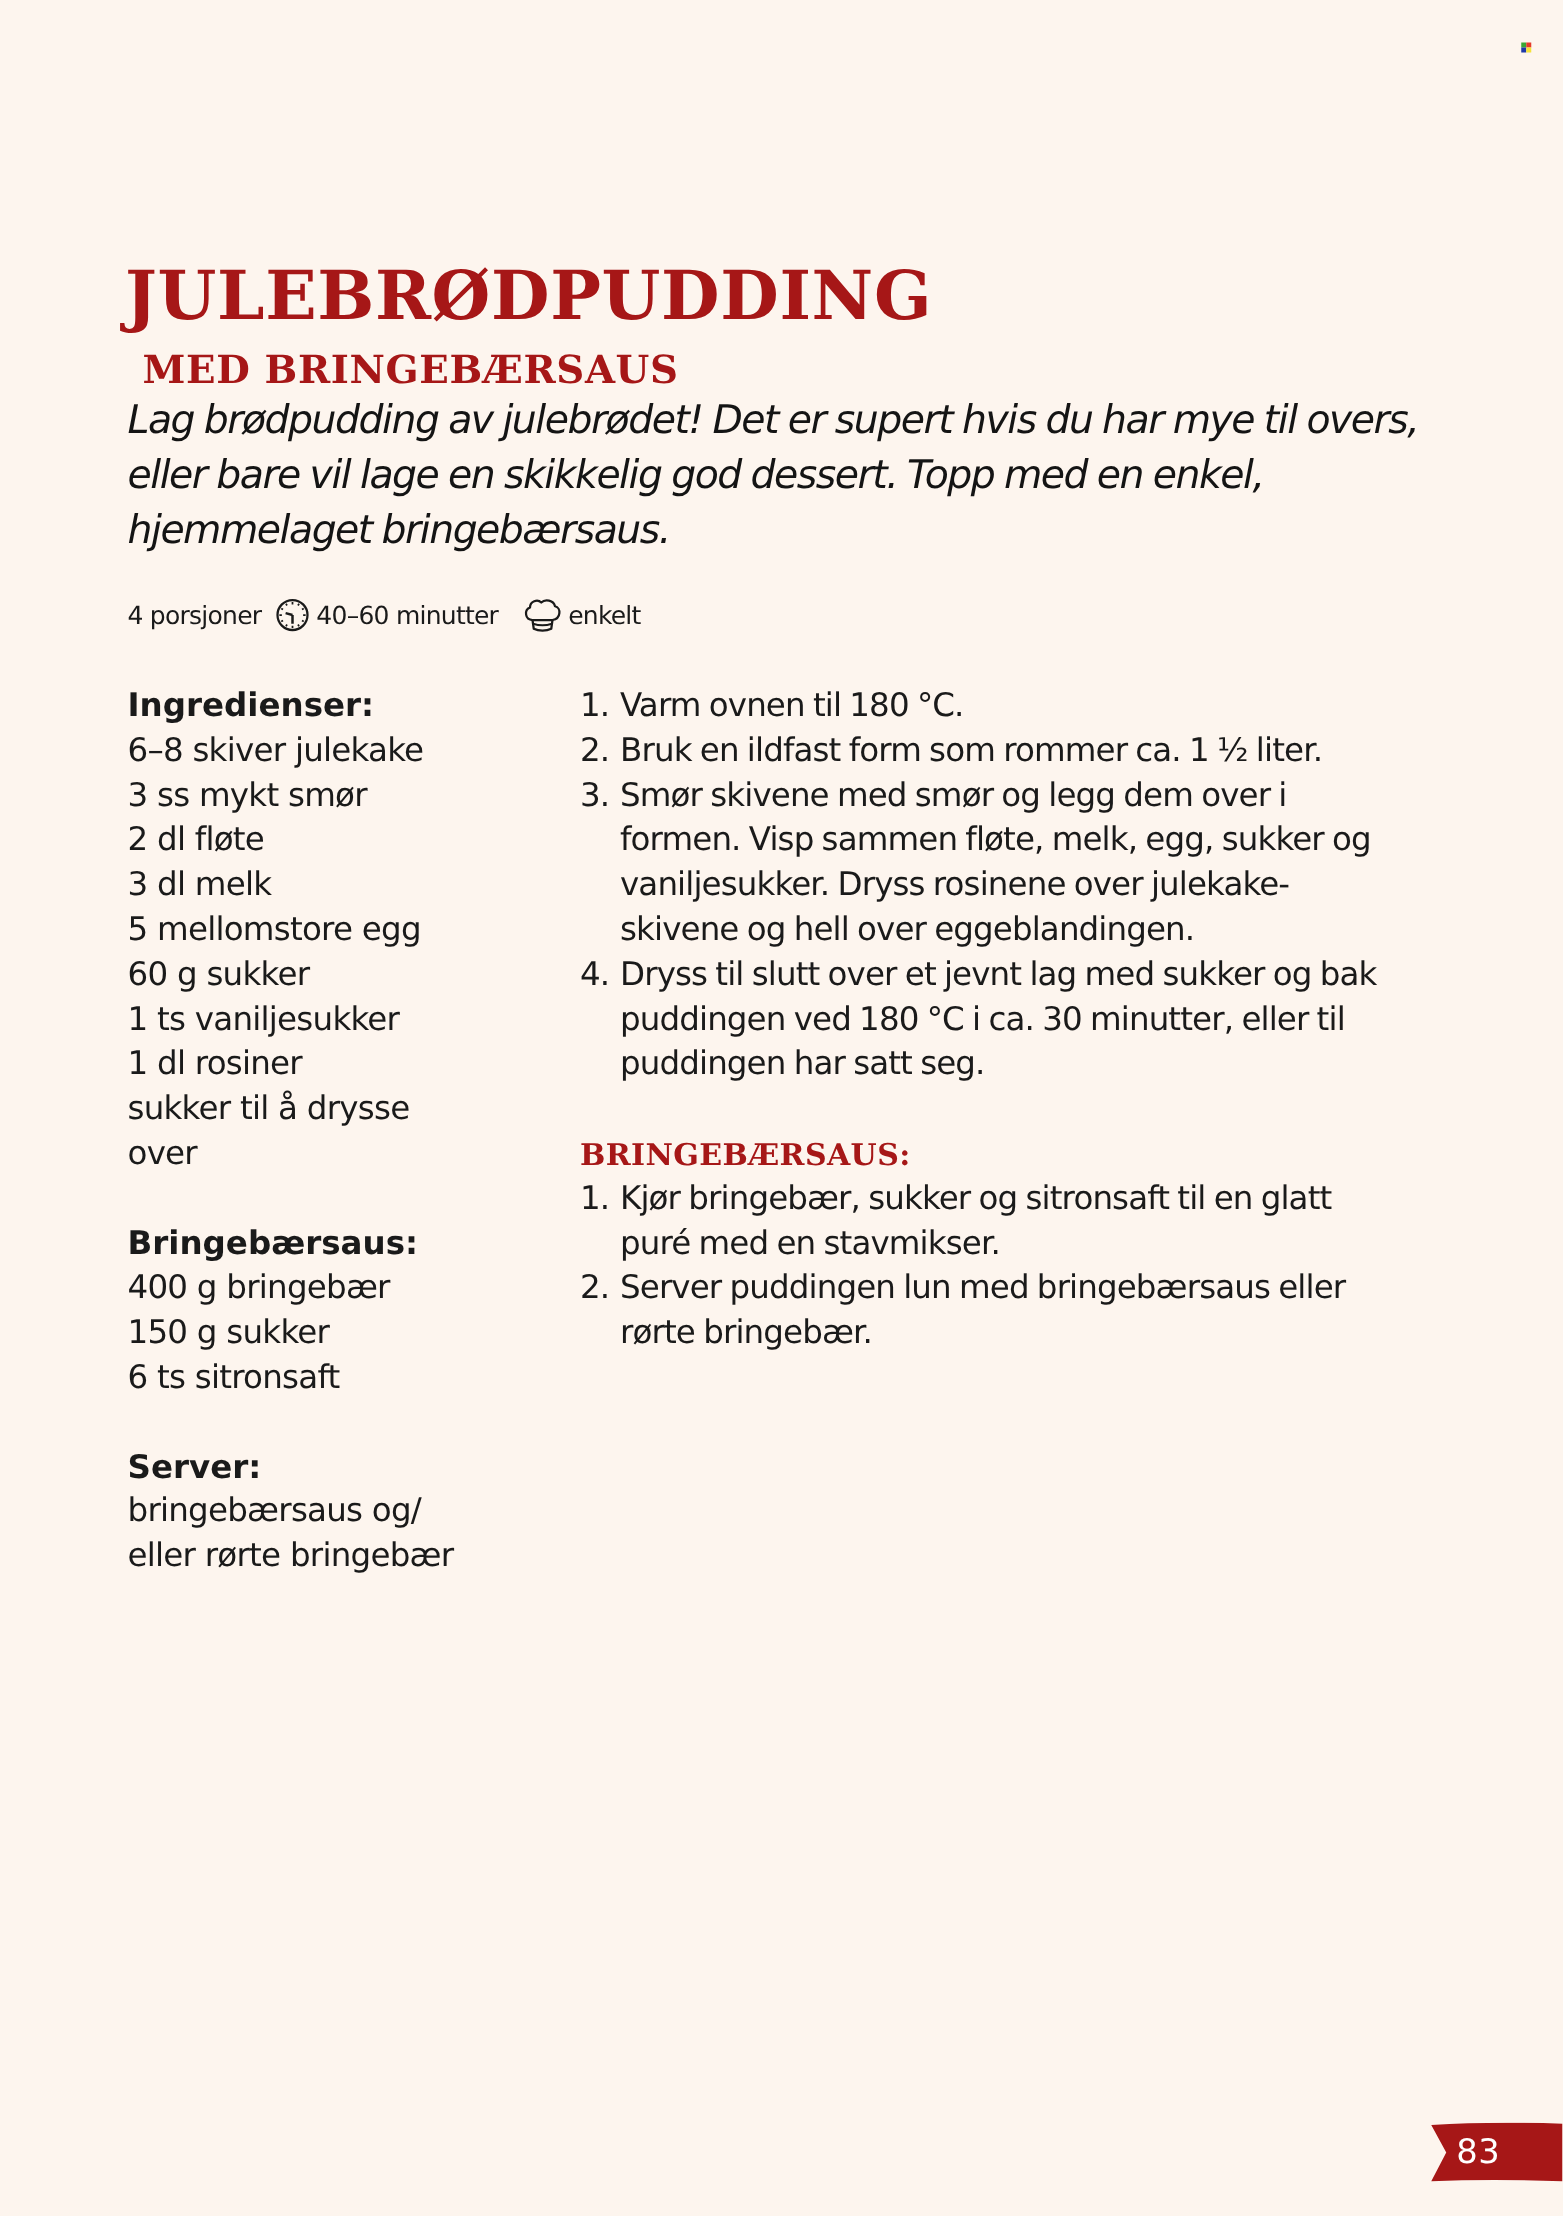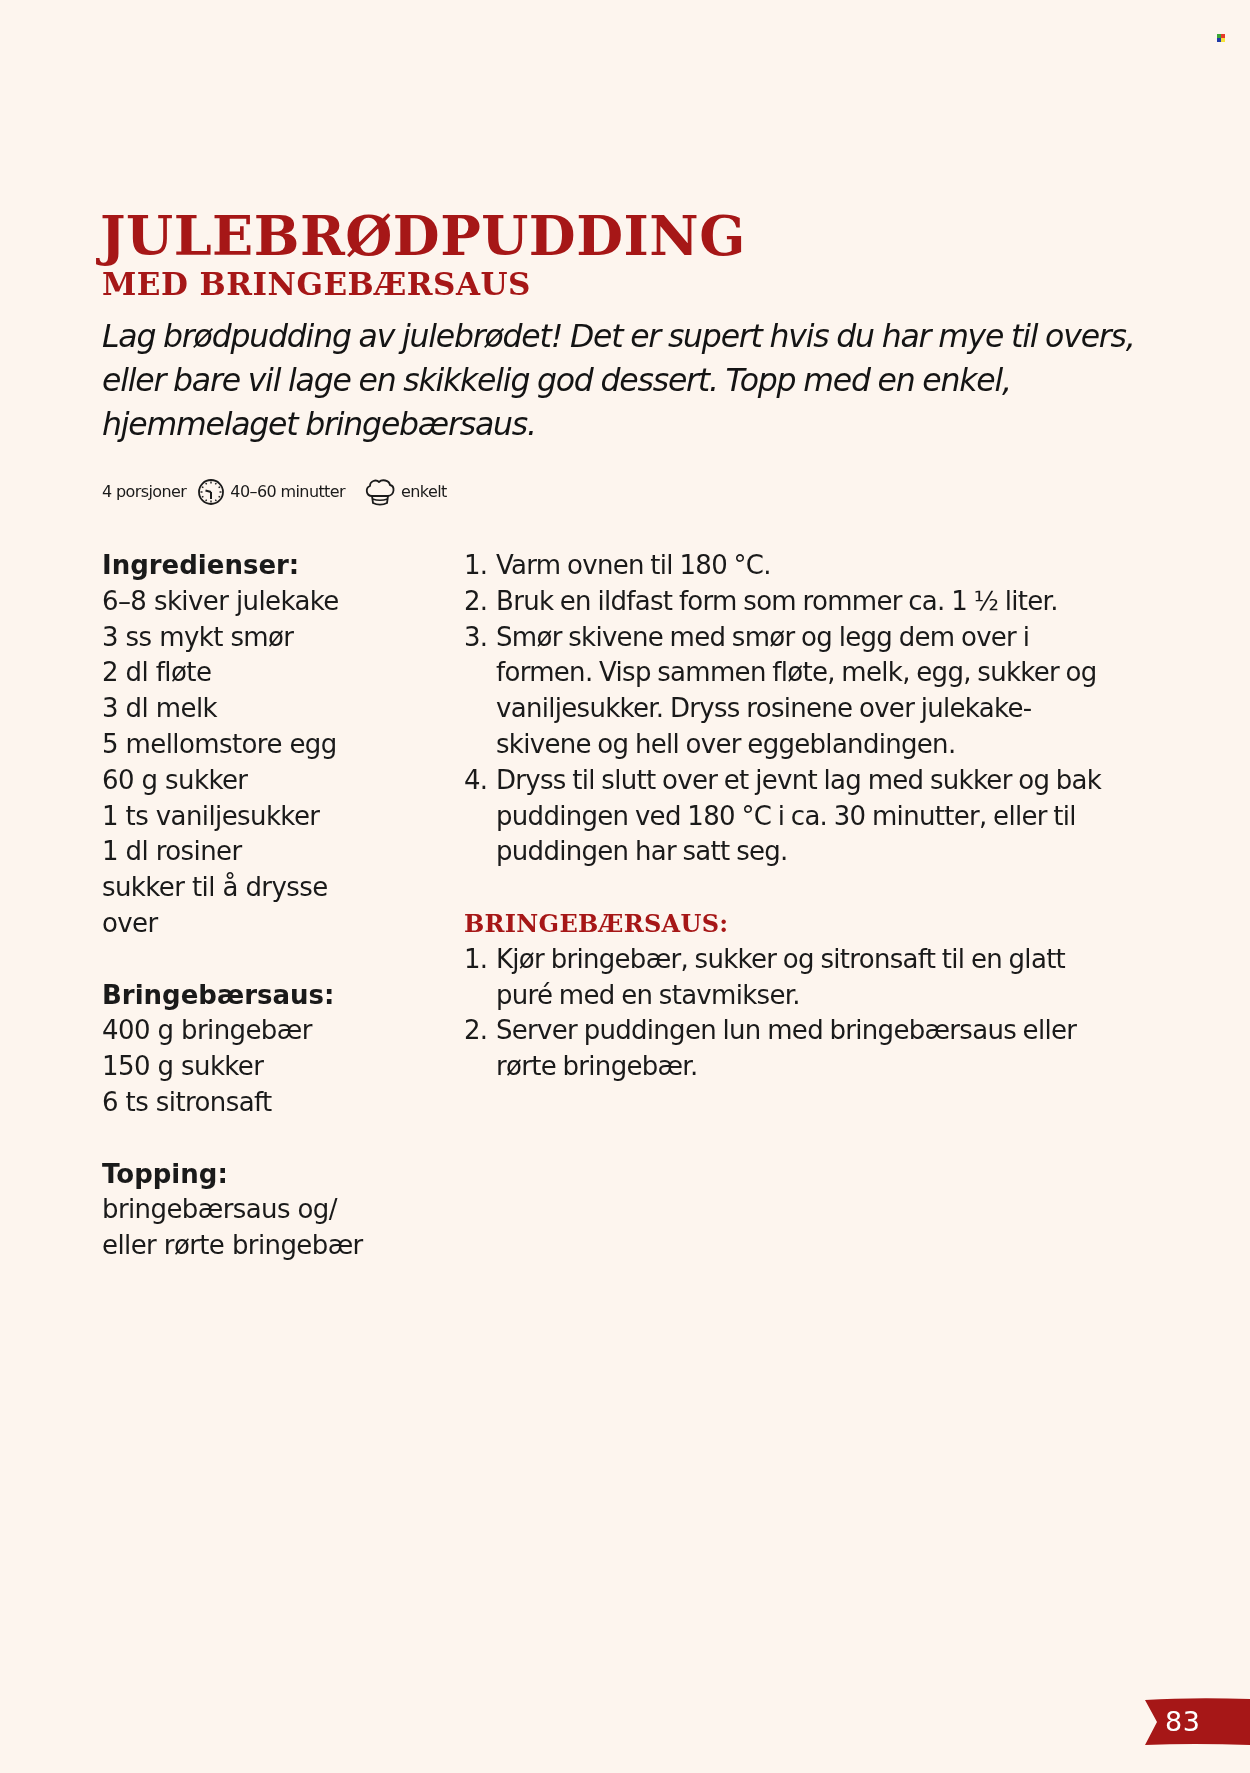--- a/index.html
+++ b/index.html
@@ -36,21 +36,21 @@
       font-size: 54px;
       line-height: 60px;
       letter-spacing: 0.5px;
       color: #a61717;
       text-align: center;
     }
     .subtitle {
       position: absolute;
       left: 102px;
       top: 266px;
-      margin: 0;
+      margin: 12px;
       font-family: "DejaVu Serif", serif;
       font-weight: bold;
       font-size: 31px;
       line-height: 36px;
       letter-spacing: 0.5px;
       color: #a61717;
     }
     .intro {
       position: absolute;
       left: 102px;
@@ -64,21 +64,21 @@
       letter-spacing: -1.2px;
       word-spacing: -1px;
       color: #141414;
     }
     .meta {
       position: absolute;
       left: 102px;
       top: 474px;
       display: flex;
       align-items: center;
-      font-size: 16px;
+      font-size: 20px;
       line-height: 36px;
       letter-spacing: -0.6px;
       color: #1a1a1a;
     }
     .meta .icon {
       display: inline-flex;
       width: 30px;
       height: 30px;
       margin: 0 4px 0 10px;
     }
@@ -212,21 +212,21 @@
     <span class="ing-item">1 dl rosiner</span>
     <span class="ing-item" style="width:230px">sukker til å drysse over</span>
   </div>
   <div class="ing-group">
     <div class="ing-heading">Bringebærsaus:</div>
     <span class="ing-item">400 g bringebær</span>
     <span class="ing-item">150 g sukker</span>
     <span class="ing-item">6 ts sitronsaft</span>
   </div>
   <div class="ing-group">
-    <div class="ing-heading">Topping:</div>
+    <div class="ing-heading">Server:</div>
     <span class="ing-item" style="width:290px">bringebærsaus og/ eller rørte bringebær</span>
   </div>
 </div>
 
 <div class="steps">
   <div class="step">
     <span class="step-num">1.</span>
     <span class="step-text">Varm ovnen til 180 °C.</span>
   </div>
   <div class="step">

